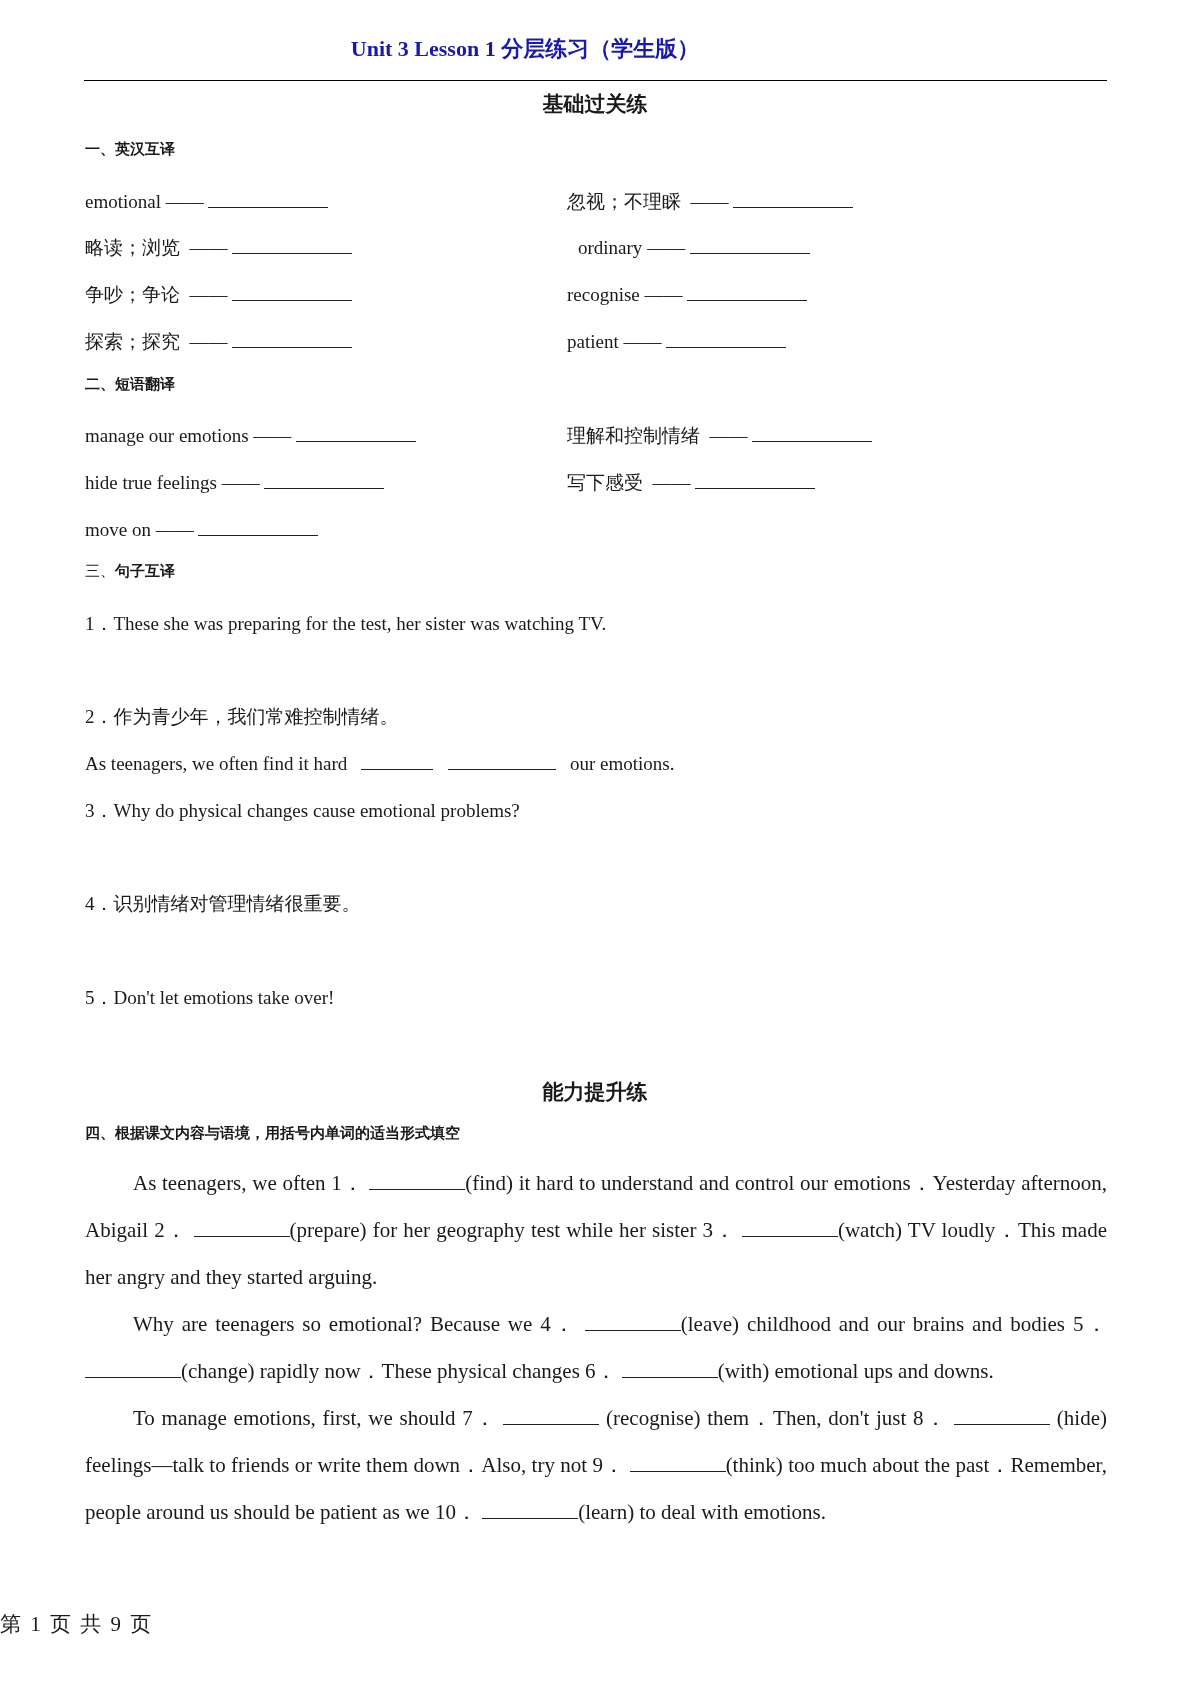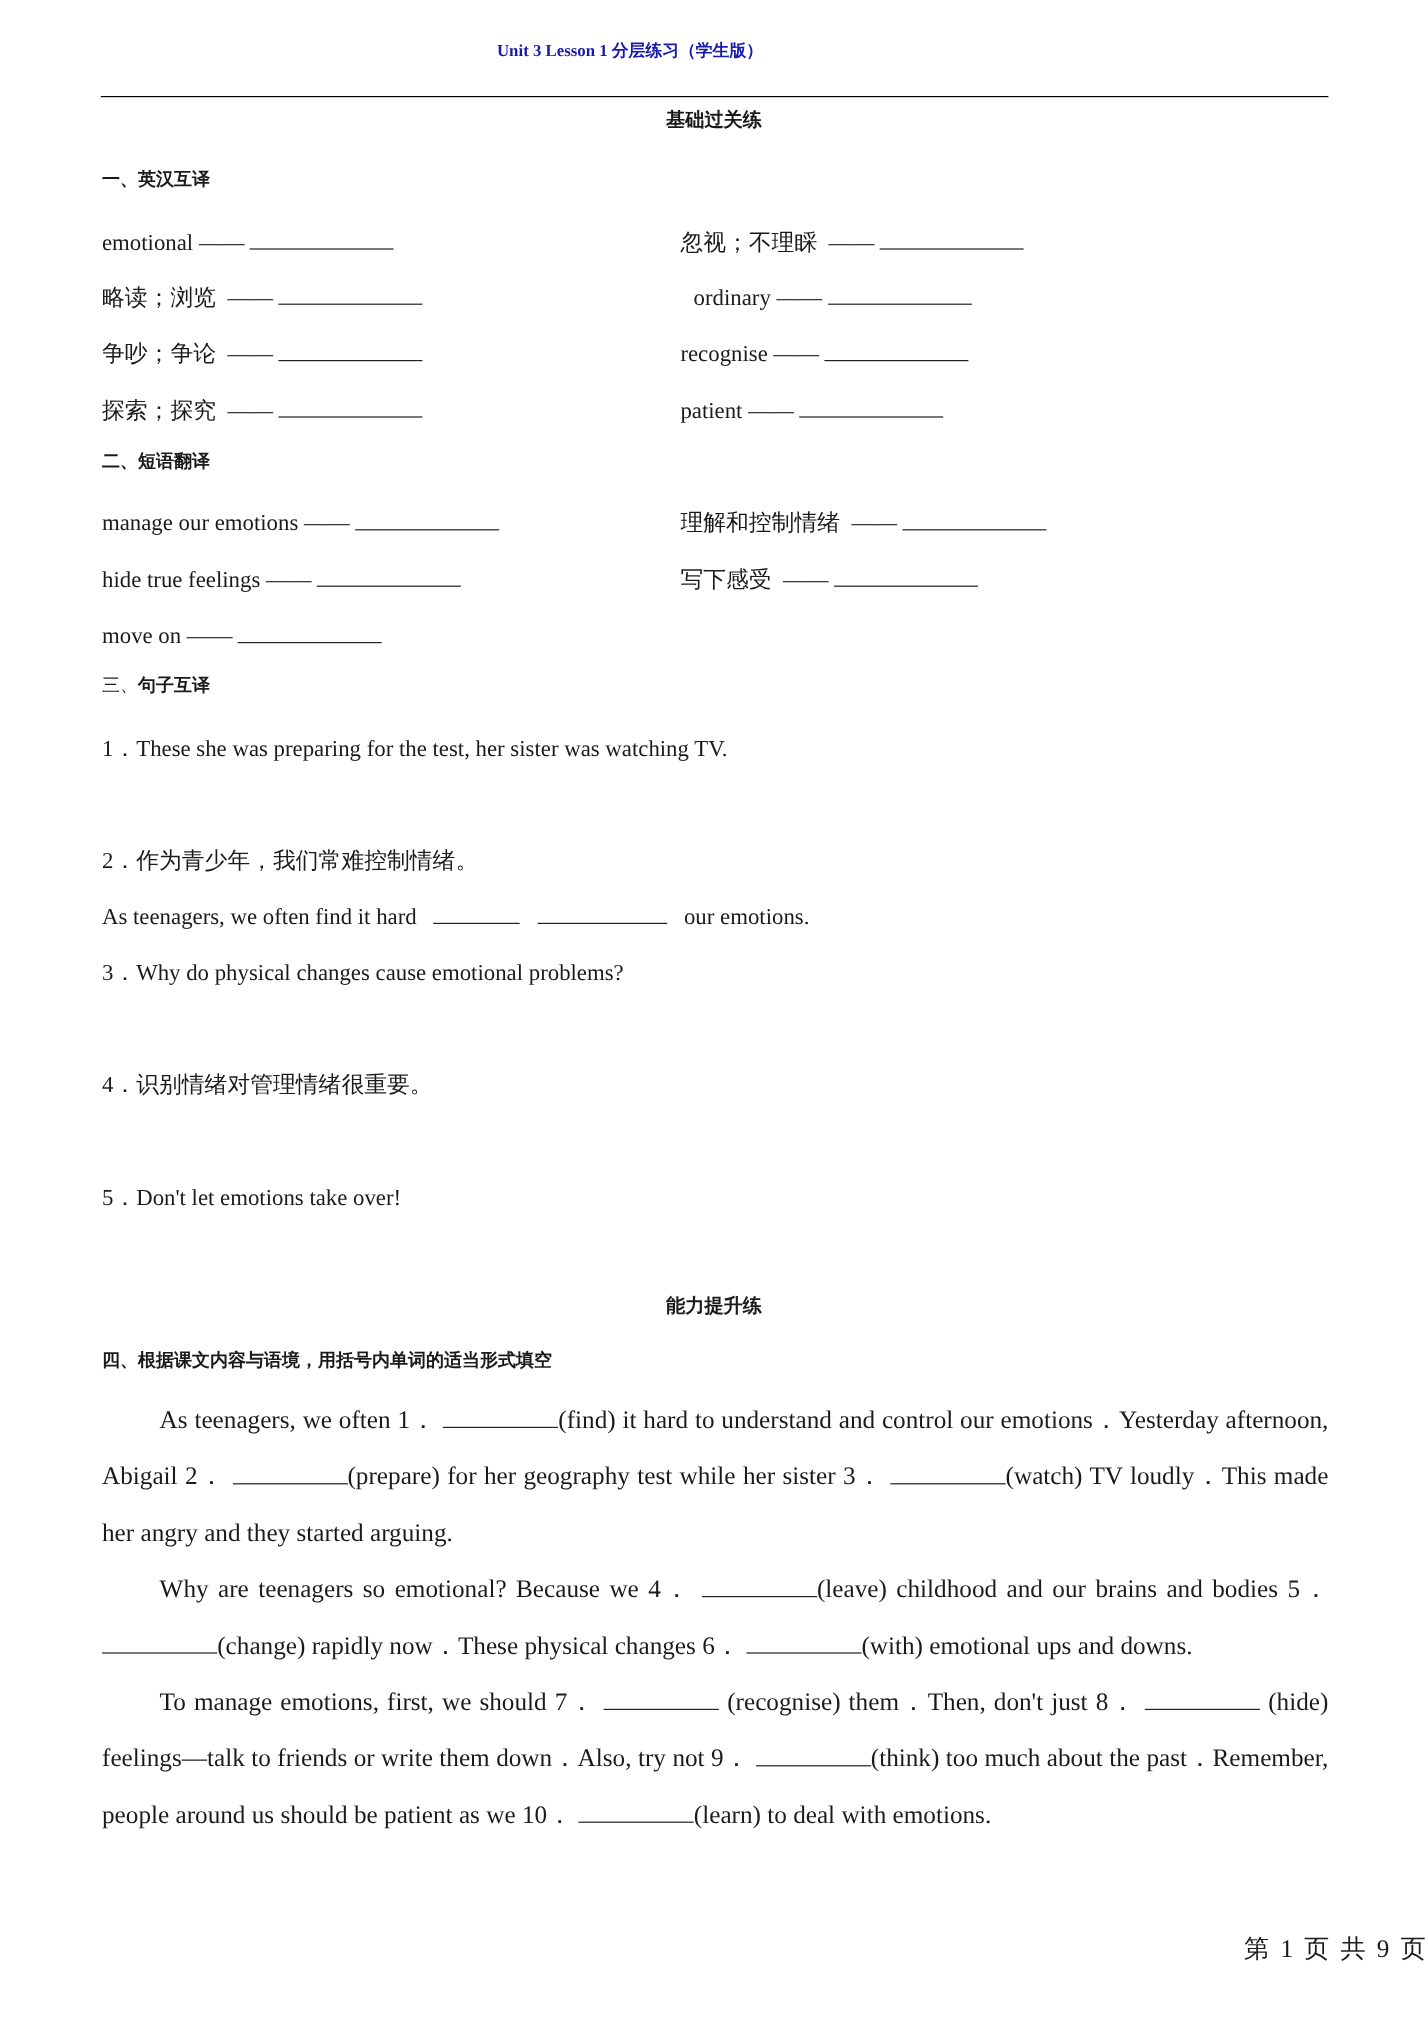--- a/index.html
+++ b/index.html
@@ -1,32 +1,32 @@
 <!DOCTYPE html>
 <html><head>
 <meta charset="utf-8">
 <style>
   html, body { margin: 0; padding: 0; background: #ffffff; }
   body { width: 1190px; height: 1682px; position: relative; overflow: hidden;
          font-family: "Liberation Serif", "DejaVu Serif", serif; color: #1a1a1a; }
   .abs { position: absolute; white-space: nowrap; }
-  .title { left: 0; width: 1050px; text-align: center; top: 34px; font-size: 14px; font-weight: bold; color: #1a1aa8; }
+  .title { left: 0; width: 1050px; text-align: center; top: 34px; font-size: 22px; font-weight: bold; color: #1a1aa8; }
   .rule { position: absolute; left: 84px; width: 1023px; top: 80px; height: 0; border-top: 1.5px solid #000; }
-  .center-heading { left: 0; width: 1190px; text-align: center; font-size: 16px; font-weight: bold; font-family: "DejaVu Sans", sans-serif; }
+  .center-heading { left: 0; width: 1190px; text-align: center; font-size: 21px; font-weight: bold; font-family: "DejaVu Sans", sans-serif; }
   .sec { left: 85px; font-size: 15px; font-weight: bold; font-family: "DejaVu Sans", sans-serif; }
   .sec .light { font-weight: normal; }
   .line { font-size: 19px; }
   .blank { display: inline-block; border-bottom: 1px solid #222; height: 18px; vertical-align: baseline; }
   .b120 { width: 120px; }
   .b70 { width: 72px; }
   .b108 { width: 108px; }
   .para { position: absolute; left: 85px; width: 1022px; font-size: 21px; line-height: 47px; text-align: justify; }
   .para p { margin: 0; text-indent: 48px; }
   .para .blank { width: 96px; height: 18px; }
-  .footer { left: 0; width: 1190px; text-align: right; top: 1610px; font-size: 21px; letter-spacing: 2px; }
+  .footer { left: 0; width: 1190px; text-align: left; top: 1610px; font-size: 21px; letter-spacing: 2px; }
 </style>
 </head>
 <body>
 
 <div class="abs title">Unit 3 Lesson 1  分层练习（学生版）</div>
 <div class="rule"></div>
 
 <div class="abs center-heading" style="top:90px">基础过关练</div>
 
 <div class="abs sec" style="top:140px">

